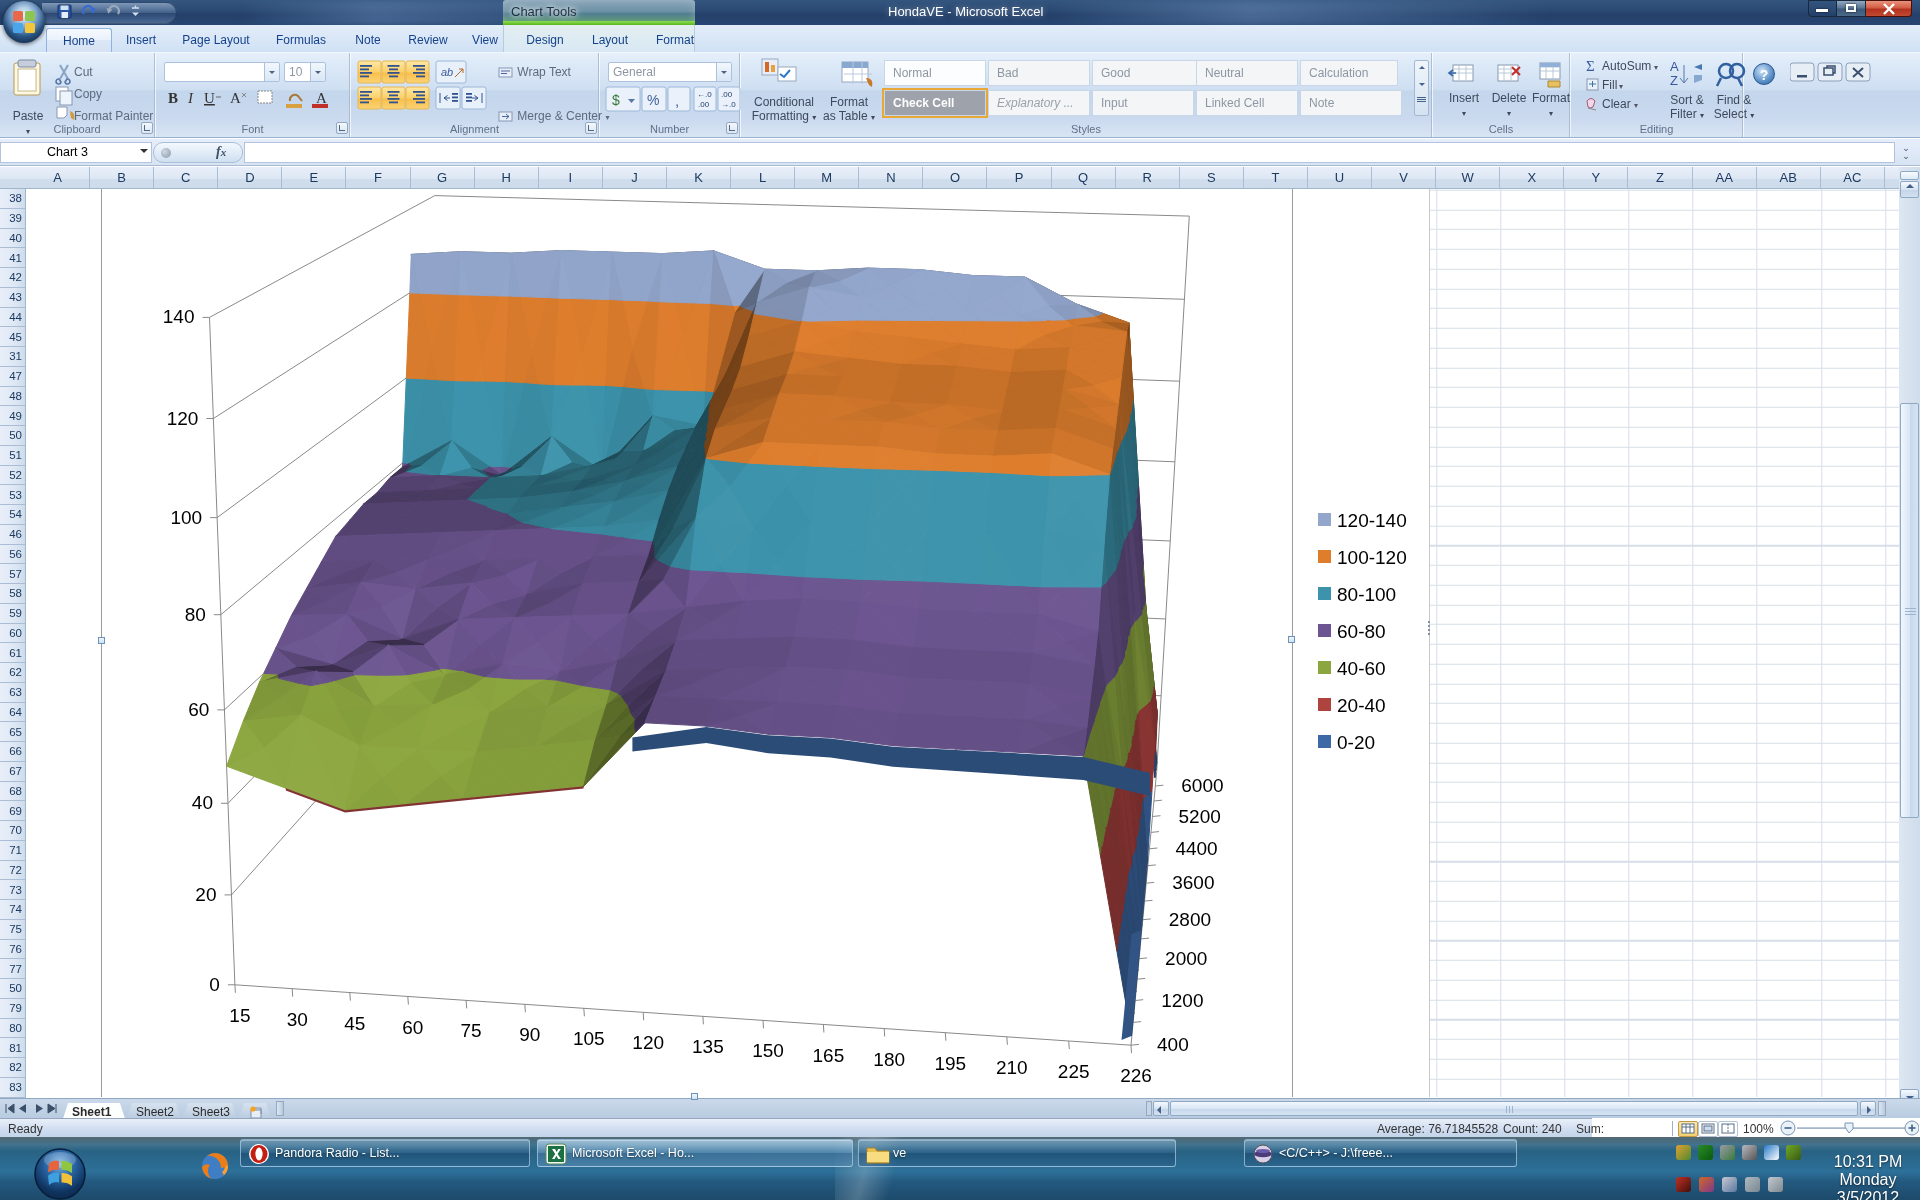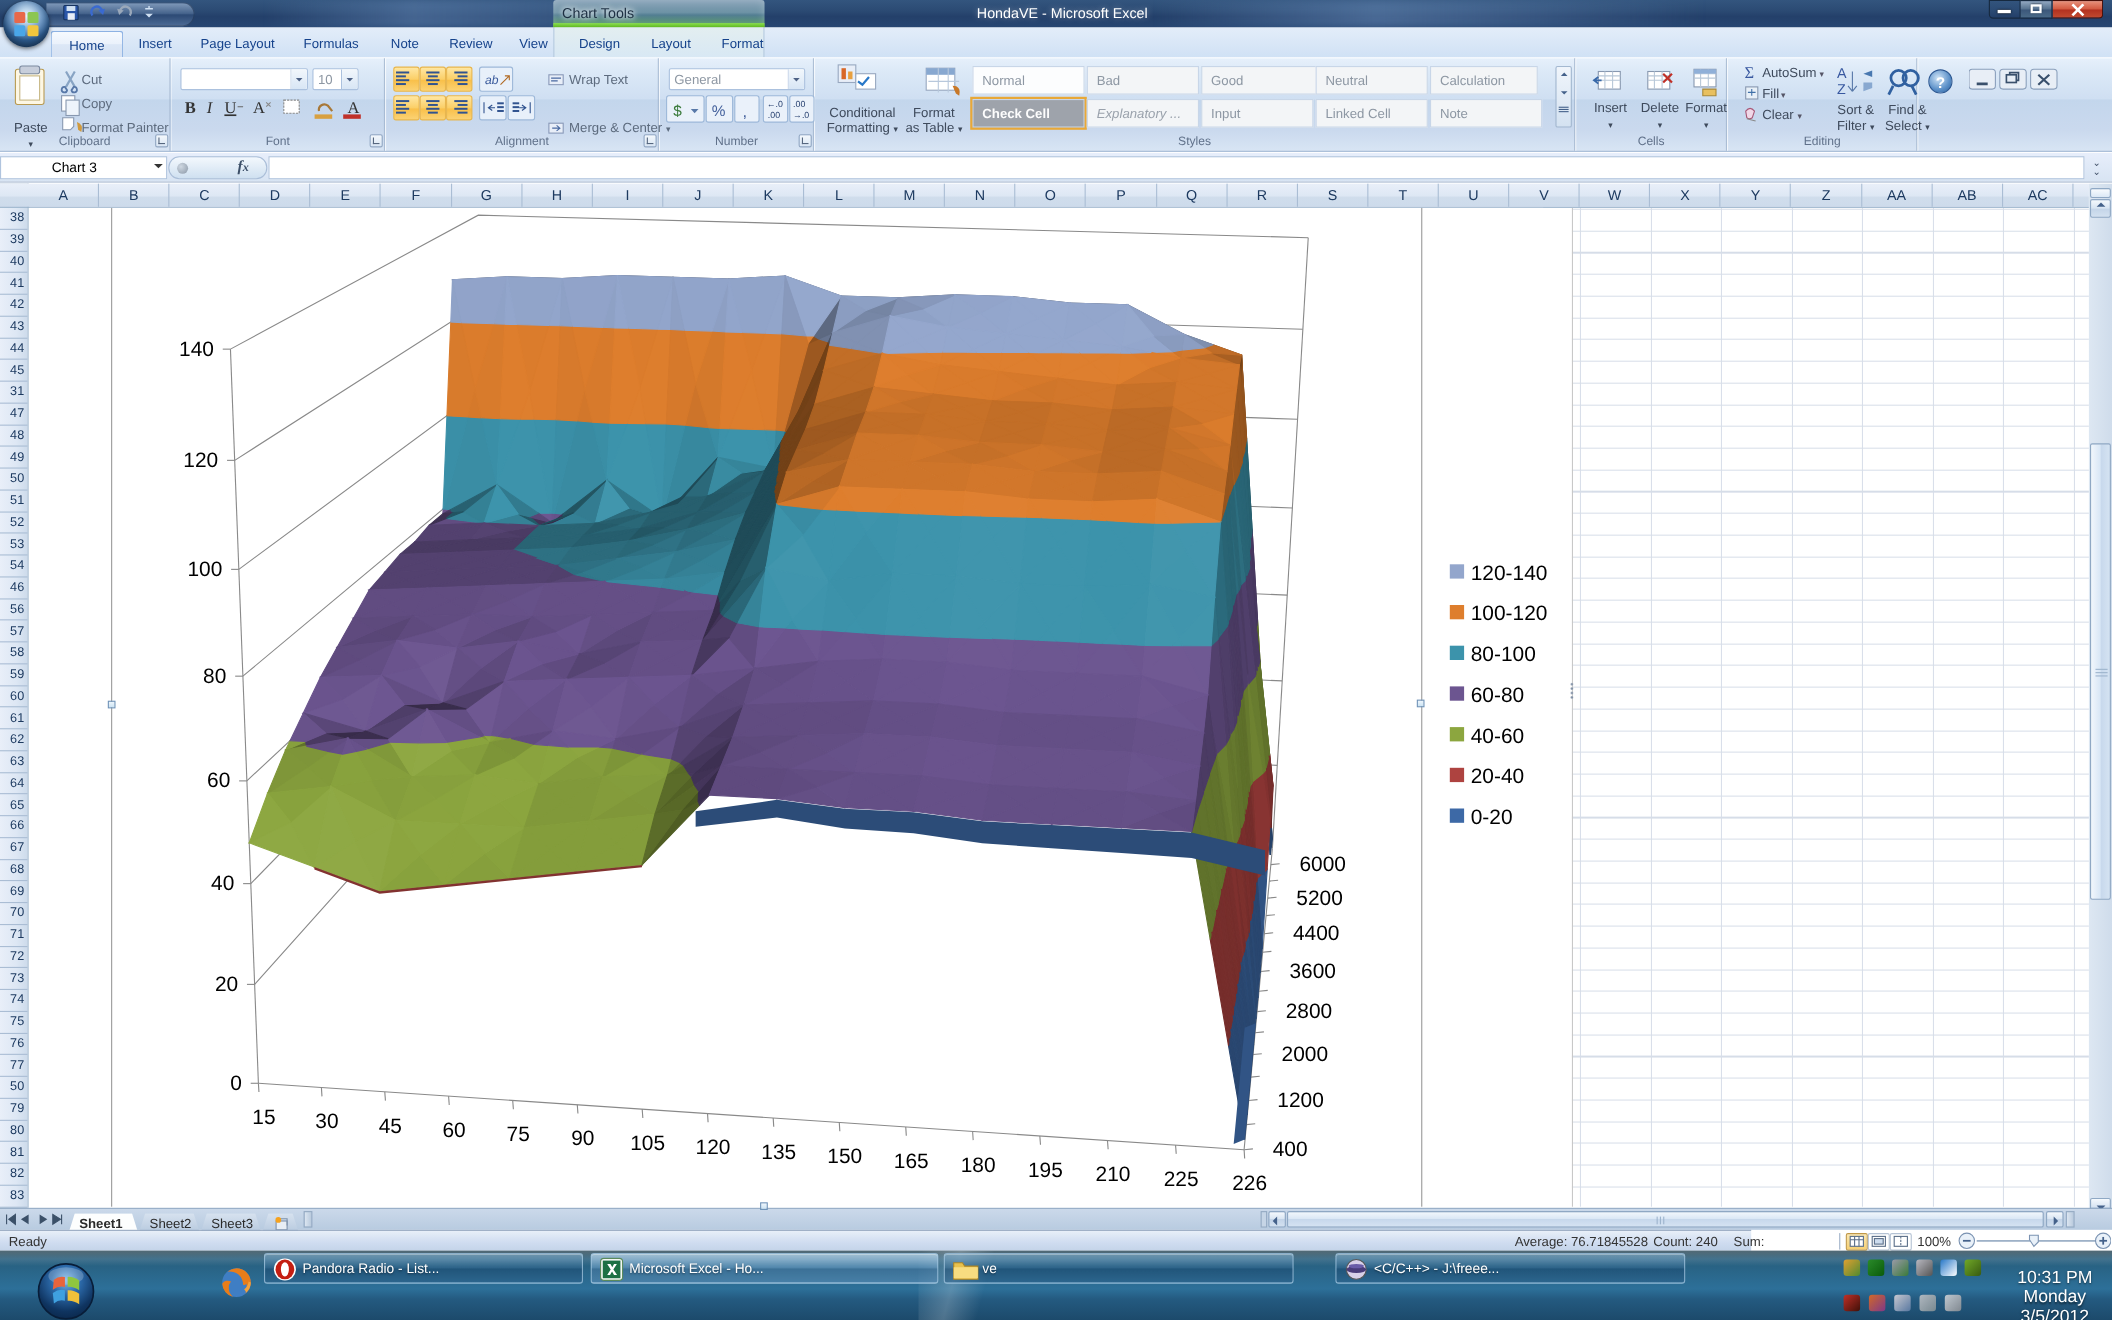--- a/index.html
+++ b/index.html
@@ -1977,21 +1977,21 @@
         </svg>
         <span class="lbl" style="max-width:272px">Microsoft Excel - Ho...</span>
       </div>
       <div class="tbtn " style="left:858px;width:318px">
         <svg width="24" height="20" style="position:absolute;left:7px;top:4px">
           <path d="M1 4 l8 0 2 3 12 0 0 12 -22 0 z" fill="#e8c14d" stroke="#a8842a"></path>
           <path d="M1 8 l22 0 0 10 -22 0 z" fill="#f7dc80"></path>
         </svg>
         <span class="lbl" style="max-width:274px">ve</span>
       </div>
-      <div class="tbtn " style="left:1214px;width:318px">
+      <div class="tbtn " style="left:1244px;width:273px">
         <svg width="22" height="22" style="position:absolute;left:7px;top:3px">
           <circle cx="11" cy="11" r="9" fill="#d8d0e8" stroke="#555"></circle>
           <circle cx="11" cy="11" r="9" fill="none"></circle>
           <ellipse cx="11" cy="11" rx="9" ry="3.2" fill="#4a3c7a"></ellipse>
           <ellipse cx="11" cy="8" rx="7" ry="2" fill="#6a5ca8"></ellipse>
         </svg>
         <span class="lbl" style="max-width:274px">&lt;C/C++&gt; - J:\freee...</span>
       </div>
 <div id="tray">
         <div style="position:absolute;left:16px;top:8px;width:15px;height:15px;border-radius:3px;background:linear-gradient(135deg,#e0a030,#508a30)"></div>

